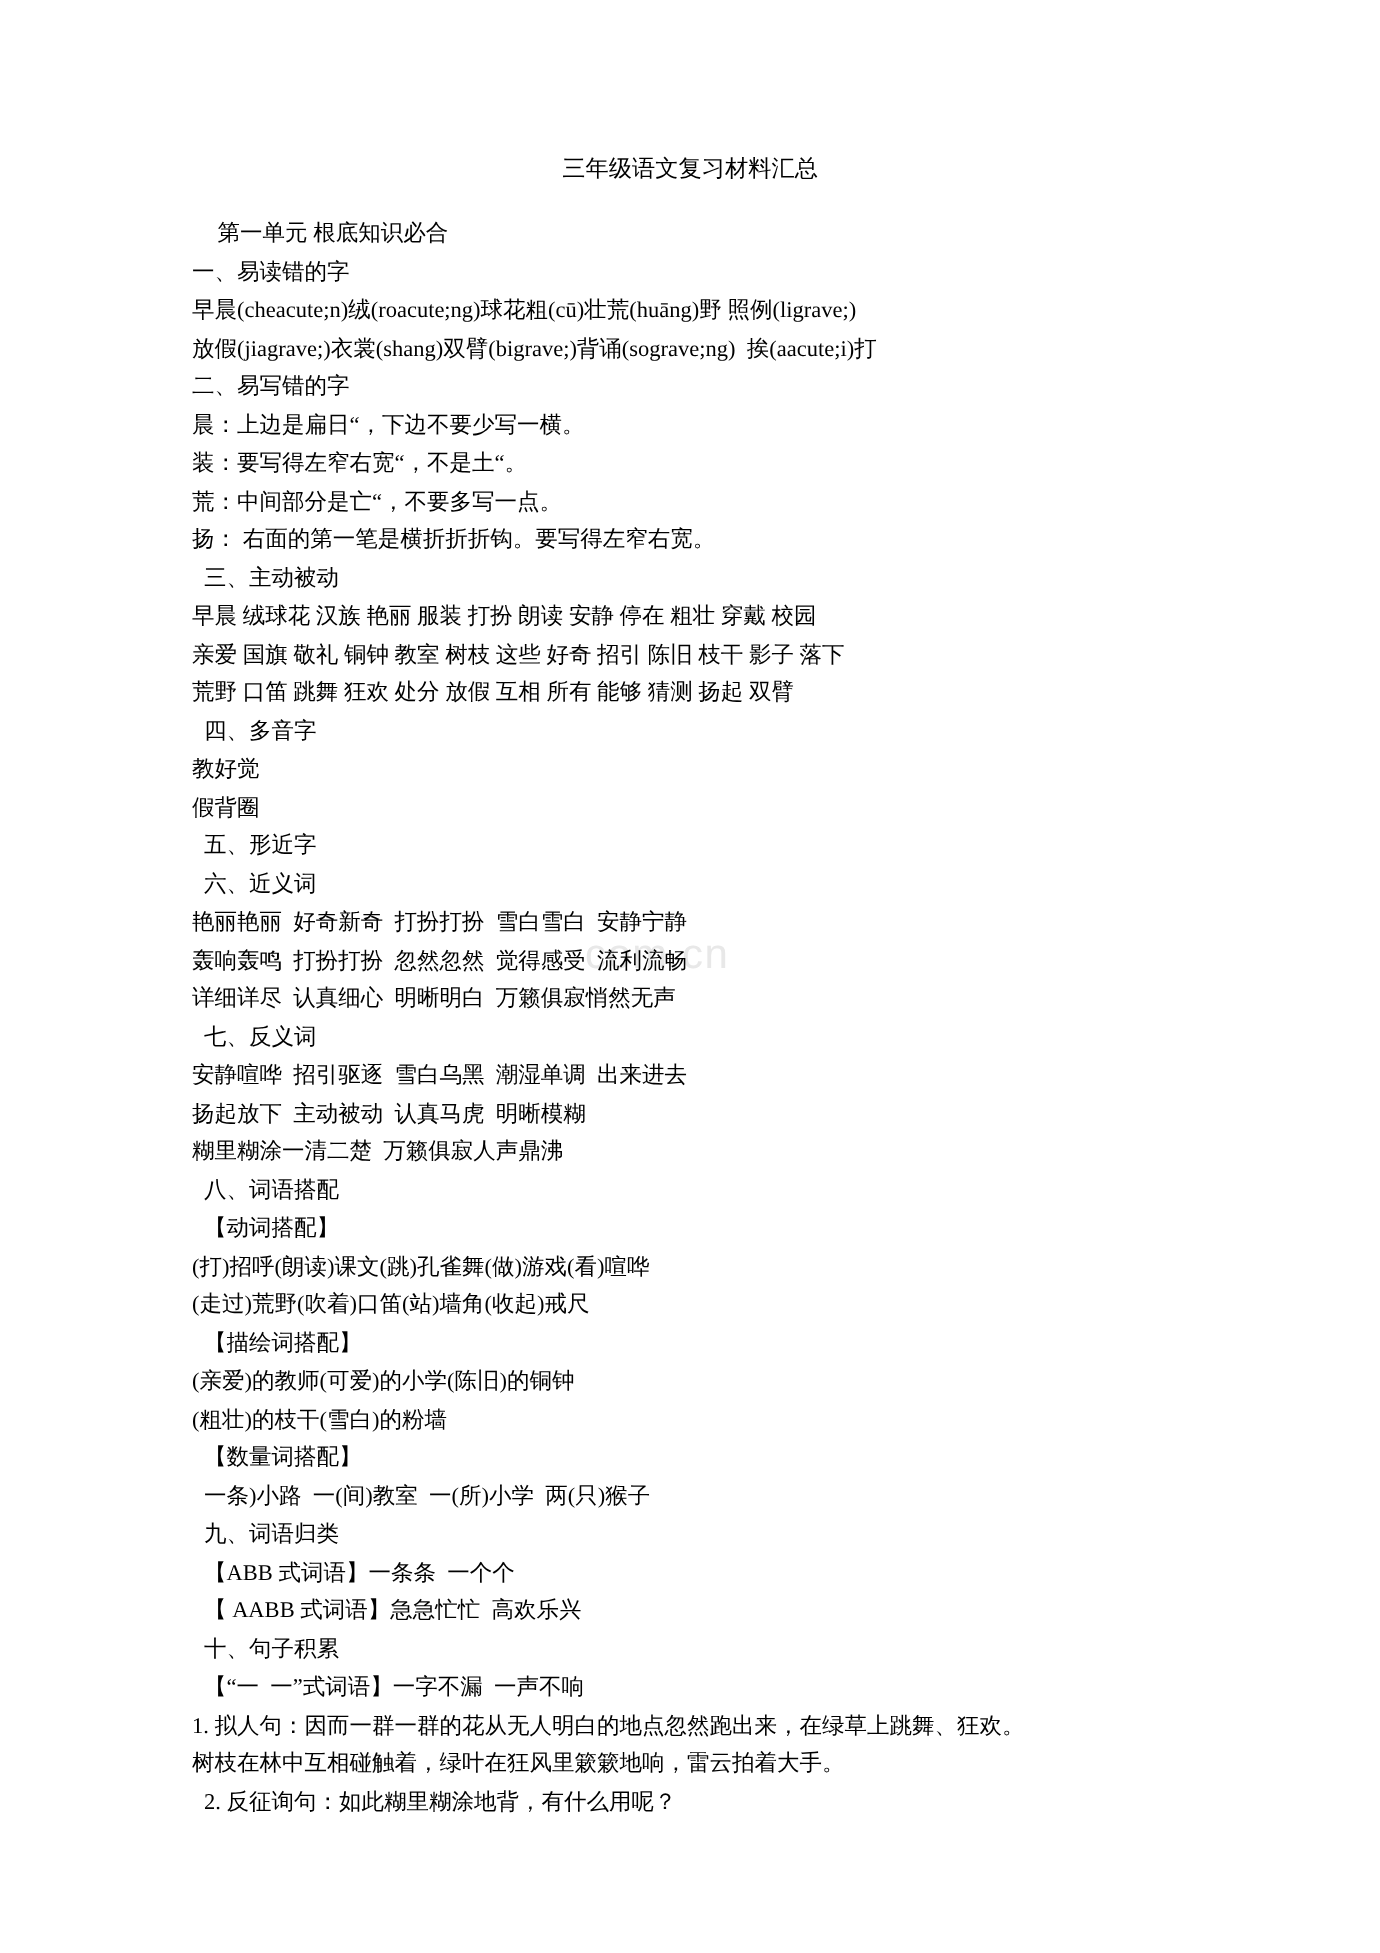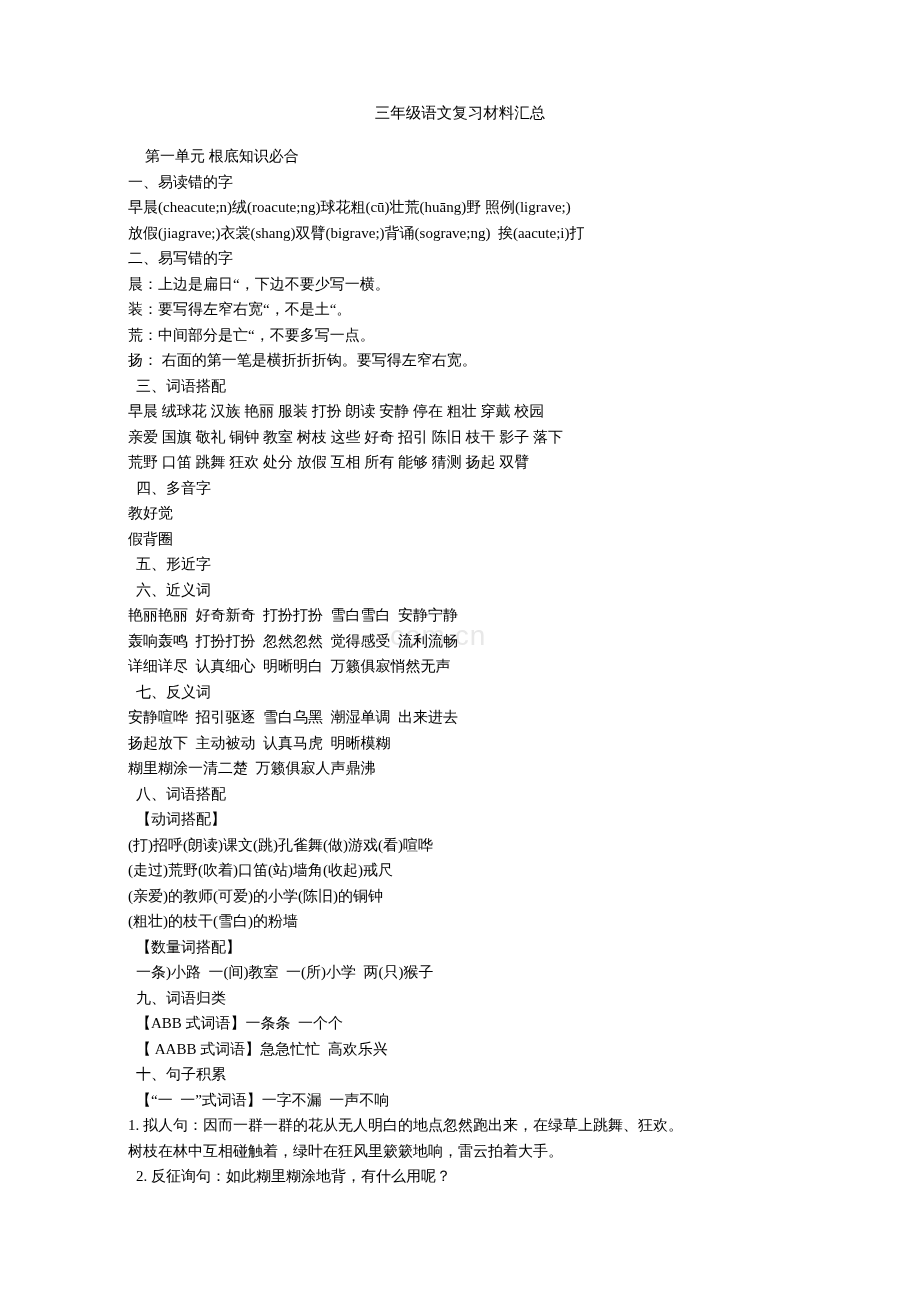--- a/index.html
+++ b/index.html
@@ -70,40 +70,41 @@
     <div id="body-lines">
         <p class="indent1">第一单元 根底知识必合</p>
         <p>一、易读错的字</p>
         <p>早晨(cheacute;n)绒(roacute;ng)球花粗(cū)壮荒(huāng)野 照例(ligrave;)</p>
         <p>放假(jiagrave;)衣裳(shang)双臂(bigrave;)背诵(sograve;ng)  挨(aacute;i)打</p>
         <p>二、易写错的字</p>
         <p>晨：上边是扁日“，下边不要少写一横。</p>
         <p>装：要写得左窄右宽“，不是土“。</p>
         <p>荒：中间部分是亡“，不要多写一点。</p>
         <p>扬： 右面的第一笔是横折折折钩。要写得左窄右宽。</p>
-        <p class="indent-half">三、词语搭配</p>
+        <p class="indent-half">三、主动被动</p>
         <p>早晨 绒球花 汉族 艳丽 服装 打扮 朗读 安静 停在 粗壮 穿戴 校园</p>
         <p>亲爱 国旗 敬礼 铜钟 教室 树枝 这些 好奇 招引 陈旧 枝干 影子 落下</p>
         <p>荒野 口笛 跳舞 狂欢 处分 放假 互相 所有 能够 猜测 扬起 双臂</p>
         <p class="indent-half">四、多音字</p>
         <p>教好觉</p>
         <p>假背圈</p>
         <p class="indent-half">五、形近字</p>
         <p class="indent-half">六、近义词</p>
         <p>艳丽艳丽  好奇新奇  打扮打扮  雪白雪白  安静宁静</p>
         <p>轰响轰鸣  打扮打扮  忽然忽然  觉得感受  流利流畅</p>
         <p>详细详尽  认真细心  明晰明白  万籁俱寂悄然无声</p>
         <p class="indent-half">七、反义词</p>
         <p>安静喧哗  招引驱逐  雪白乌黑  潮湿单调  出来进去</p>
         <p>扬起放下  主动被动  认真马虎  明晰模糊</p>
         <p>糊里糊涂一清二楚  万籁俱寂人声鼎沸</p>
         <p class="indent-half">八、词语搭配</p>
         <p class="indent-half">【动词搭配】</p>
         <p>(打)招呼(朗读)课文(跳)孔雀舞(做)游戏(看)喧哗</p>
         <p>(走过)荒野(吹着)口笛(站)墙角(收起)戒尺</p>
+        <p class="indent-half">【描绘词搭配】</p>
         <p>(亲爱)的教师(可爱)的小学(陈旧)的铜钟</p>
         <p>(粗壮)的枝干(雪白)的粉墙</p>
         <p class="indent-half">【数量词搭配】</p>
         <p class="indent-half">一条)小路  一(间)教室  一(所)小学  两(只)猴子</p>
         <p class="indent-half">九、词语归类</p>
         <p class="indent-half">【ABB 式词语】一条条  一个个</p>
         <p class="indent-half">【 AABB 式词语】急急忙忙  高欢乐兴</p>
         <p class="indent-half">十、句子积累</p>
         <p class="indent-half">【“一  一”式词语】一字不漏  一声不响</p>
         <p>1. 拟人句：因而一群一群的花从无人明白的地点忽然跑出来，在绿草上跳舞、狂欢。</p>

